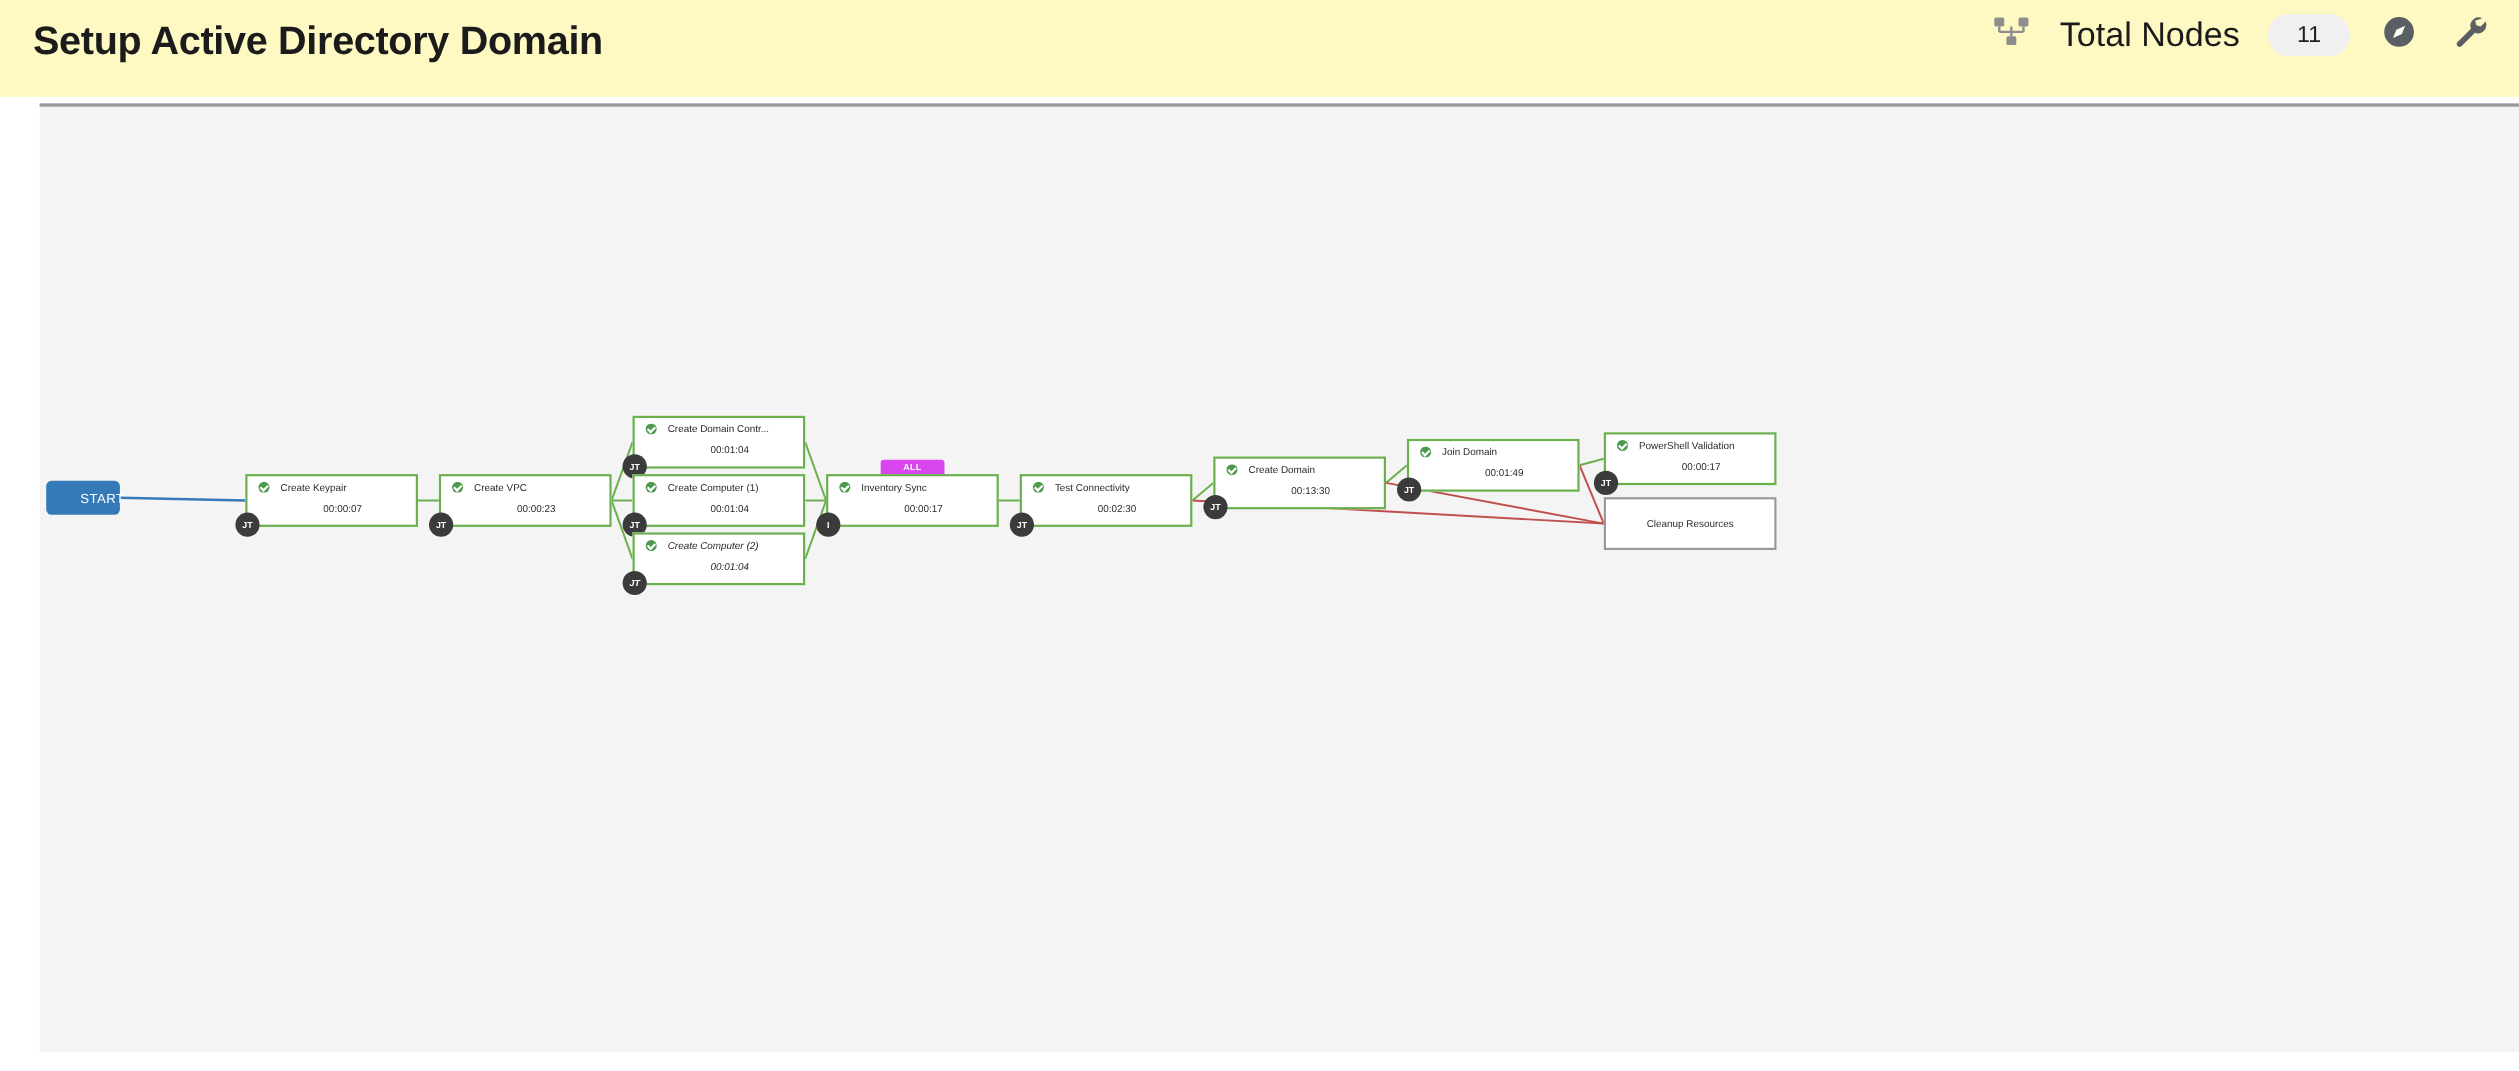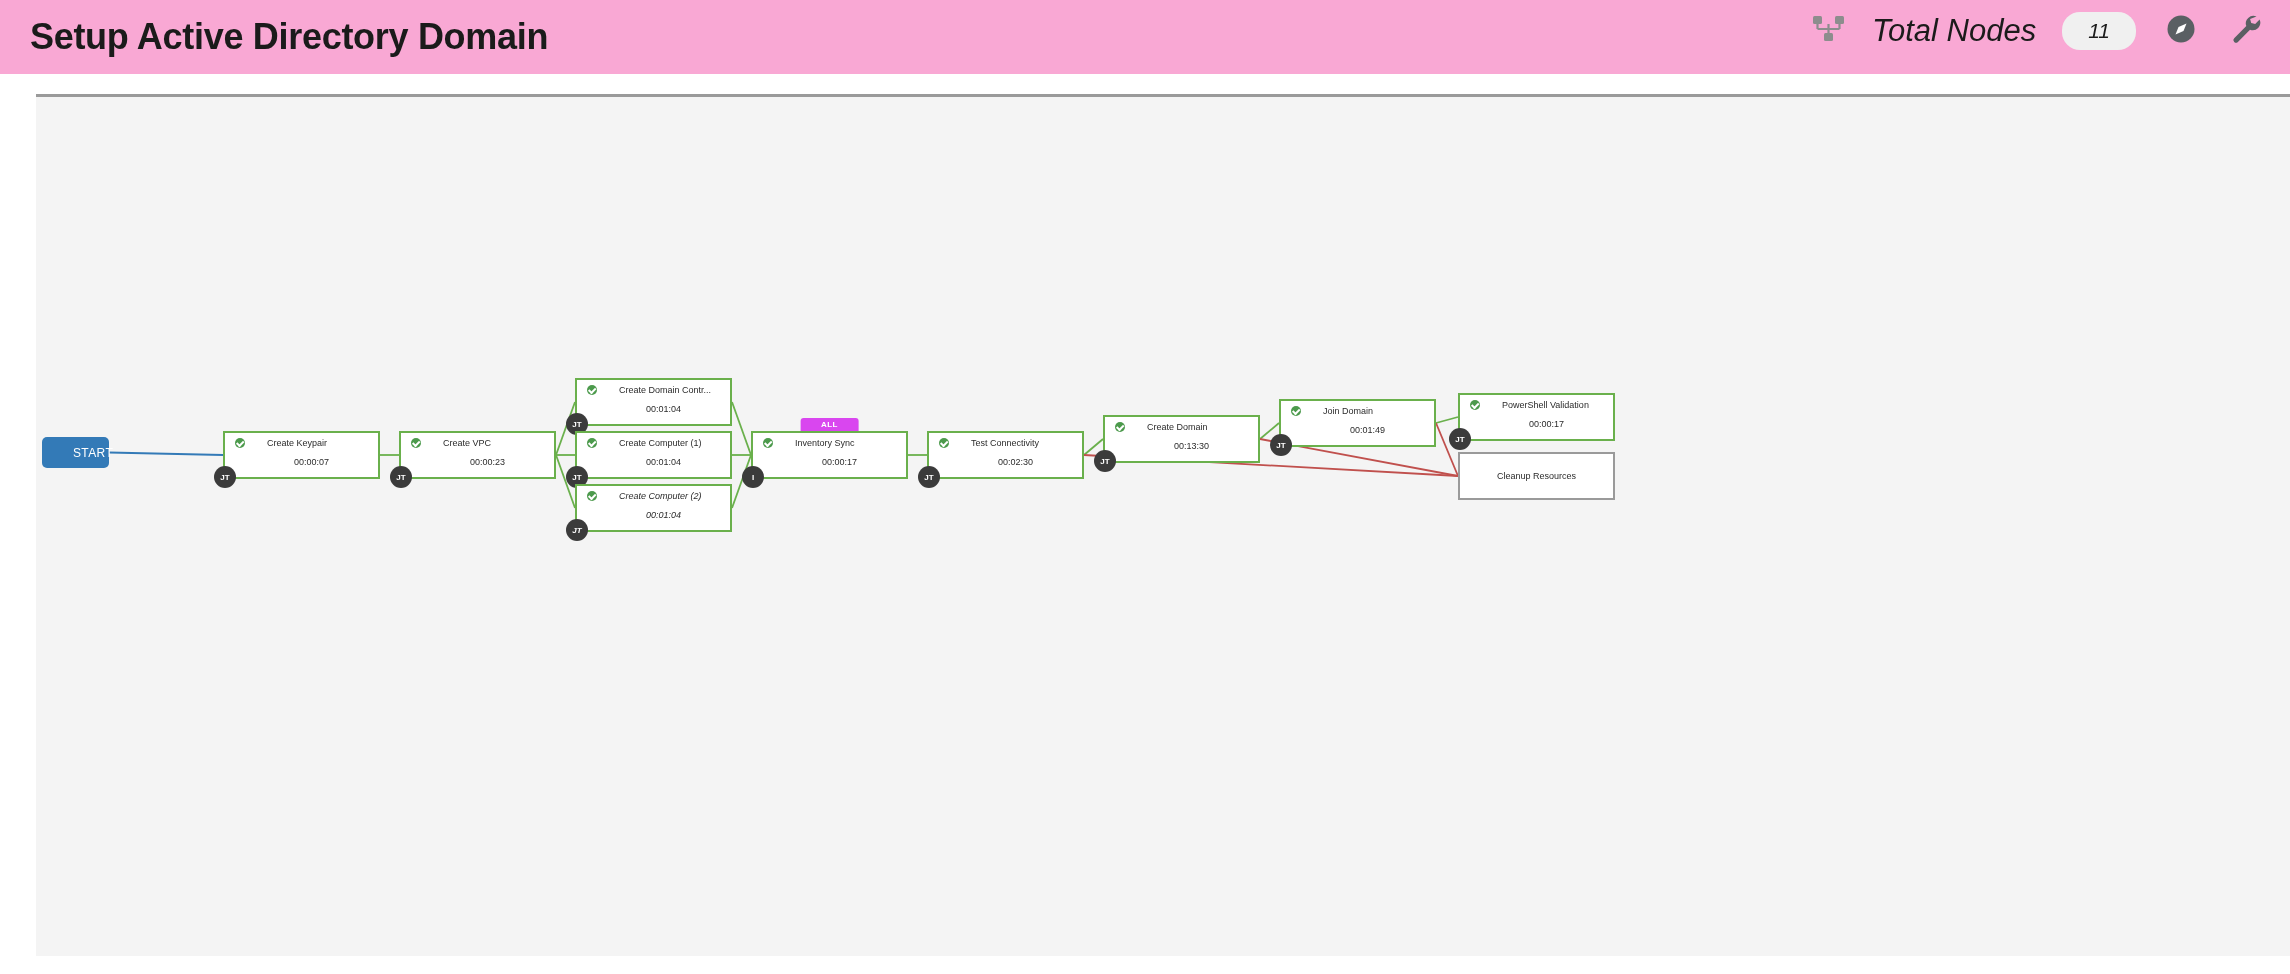--- a/index.html
+++ b/index.html
@@ -7,22 +7,22 @@
     margin: 0; padding: 0;
     width: 2290px; height: 974px;
     background: #ffffff;
     font-family: "Liberation Sans", sans-serif;
     overflow: hidden;
   }
 
   
   #header {
     position: absolute; left: 0; top: 0;
-    width: 2290px; height: 74px;
-    background: #f9a8d4;
+    width: 2290px; height: 88px;
+    background: #fef9c3;
   }
   #header-left {
     position: absolute; left: 30px; top: 16px;
     display: flex; align-items: center; gap: 20px;
   }
   #page-title {
     font-size: 36px; font-weight: bold; color: #1b1b1b;
     letter-spacing: -0.3px; white-space: nowrap;
   }
   #status-badge {
@@ -43,21 +43,21 @@
     width: 28%; height: 54%;
     border: solid #ffffff;
     border-width: 0 2.2px 2.2px 0;
     transform: translate(-50%,-50%) rotate(45deg);
   }
   #status-check { width: 28px; height: 28px; }
   #status-check::after { border-width: 0 3px 3px 0; }
 
   #header-right {
     position: absolute; right: 24px; top: 10px;
-    display: flex; align-items: center; gap: 26px; font-style: italic;
+    display: flex; align-items: center; gap: 26px;
   }
   #total-nodes-label {
     font-size: 31px; color: #1b1b1b; white-space: nowrap;
   }
   #node-count-badge {
     background: #f0f0f0; border-radius: 18px;
     padding: 7px 26px; font-size: 21px; color: #1b1b1b;
   }
   .hdr-icon { flex: none; }
 
@@ -78,21 +78,21 @@
   .node {
     position: absolute;
     width: 157px; height: 48px;
     background: #ffffff;
     border: 2px solid #6ab04c;
     z-index: 5;
   }
   .node.pending { border-color: #9a9a9a; }
   .node-title {
     position: absolute; left: 0; right: 0; top: 5px;
-    display: flex; align-items: flex-end; gap: 22px;
+    display: flex; align-items: flex-end; gap: 10px;
     padding-left: 10px;
     font-size: 9px; color: #2b2b2b;
     white-space: nowrap; overflow: hidden;
   }
   .node.pending .node-title {
     justify-content: center; padding-left: 0; top: 17px;
   }
   .node-check { width: 10px; height: 10px; }
   .node-elapsed {
     position: absolute; left: 0; right: 0; top: 24px;

